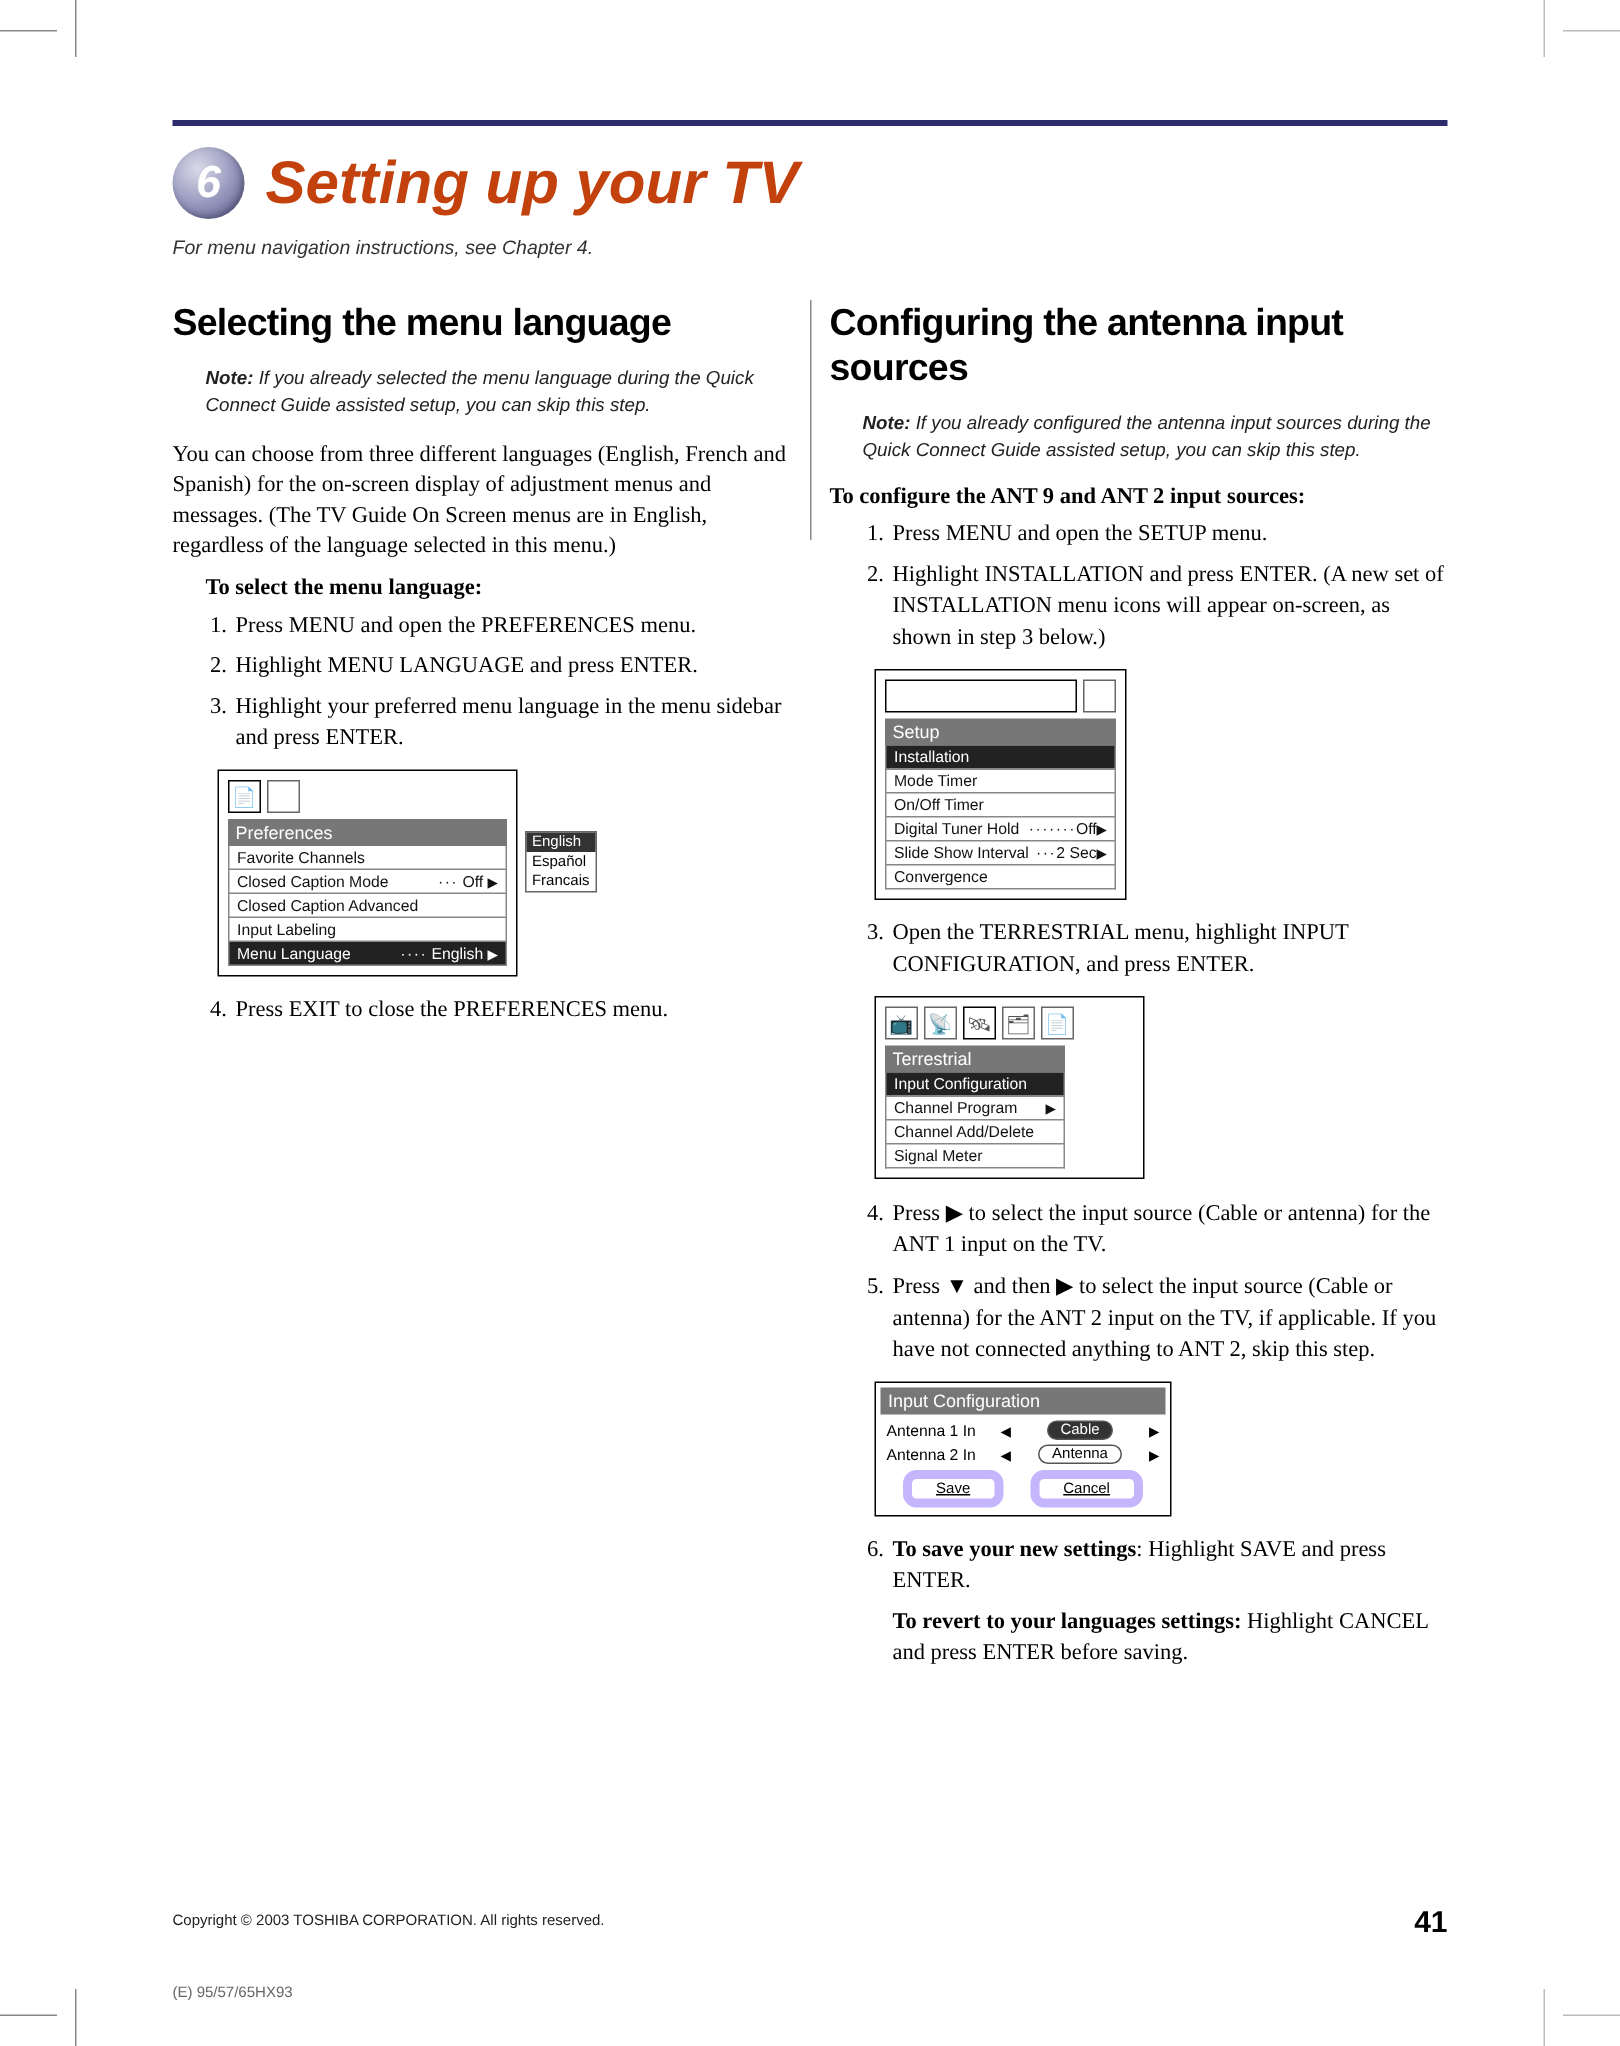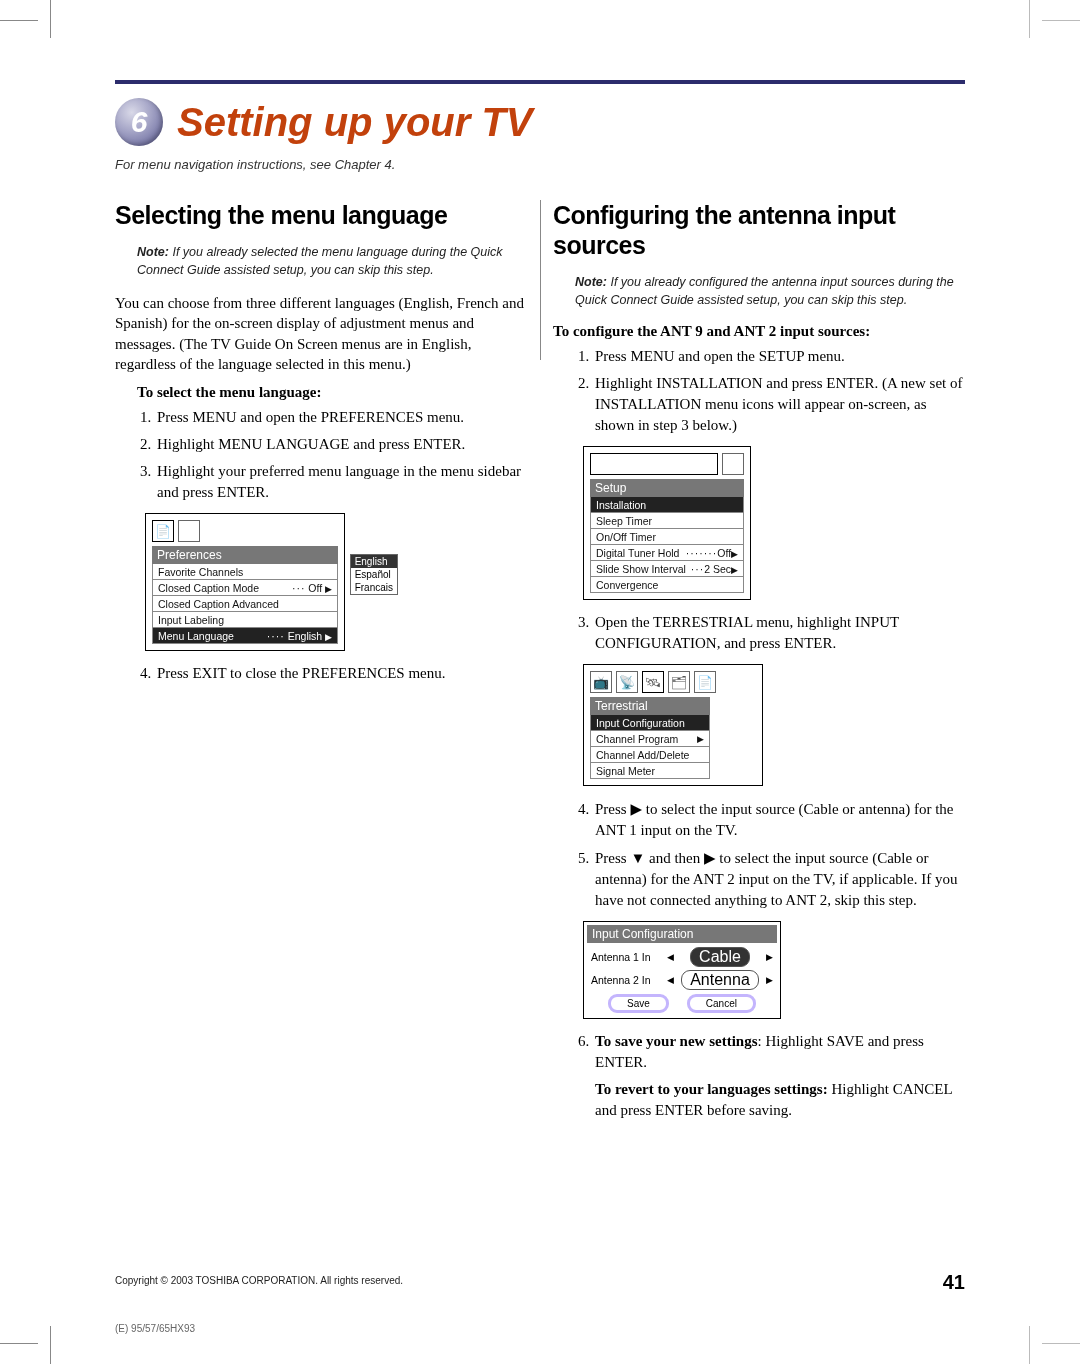--- a/index.html
+++ b/index.html
@@ -148,24 +148,24 @@
     border: 1.5px solid #000;
     padding: 3px;
     width: 198px;
     font-family: Arial, sans-serif;
   }
   .inputcfg .hdr { background:#777; color:#fff; font-size:12px; padding:2px 5px; }
   .inputcfg .body { padding:4px 4px 2px; }
   .inputcfg-row { display:flex; align-items:center; font-size:10.5px; margin-bottom:3px; gap:6px;}
   .inputcfg-row .lbl { width:70px; }
   .inputcfg-row .val { flex:1; display:flex; align-items:center; justify-content:space-between;}
-  .pill { border:1px solid #555; border-radius:9px; padding:0 8px; font-size:16px;}
+  .pill { border:1px solid #555; border-radius:9px; padding:0 8px; font-size:10px;}
   .pill.dark { background:#333; color:#fff; }
   .btnrow { display:flex; gap:18px; justify-content:center; margin-top:4px;}
-  .btnrow .b { border:3px solid #c4b5fd; border-radius:9px; padding:1px 16px; font-size:10px;}
+  .btnrow .b { border:6px solid #c4b5fd; border-radius:9px; padding:1px 16px; font-size:10px;text-decoration:underline;}
 
   .page-footer {
     position: absolute;
     left: 0; right: 0;
     bottom: 18px;
     text-align: left;
     font: 10px Arial, sans-serif;
     color: #222;
   }
   .page-num {
@@ -280,21 +280,21 @@
         <div class="osd-iconrow">
           <span class="sel" style="width:128px"></span>
           <span></span>
         </div>
         <div class="osd-title">Setup</div>
         <div class="osd-row sel">
             <span>Installation</span>
             <span></span>
           </div>
         <div class="osd-row">
-            <span>Sleep Timer</span>
+            <span>Mode Timer</span>
             <span></span>
           </div>
         <div class="osd-row">
             <span>On/Off Timer</span>
             <span></span>
           </div>
         <div class="osd-row">
             <span>Digital Tuner Hold</span>
             <span><span class="dots">·······</span><span>Off</span><span class="tri">▶</span></span>
           </div>

